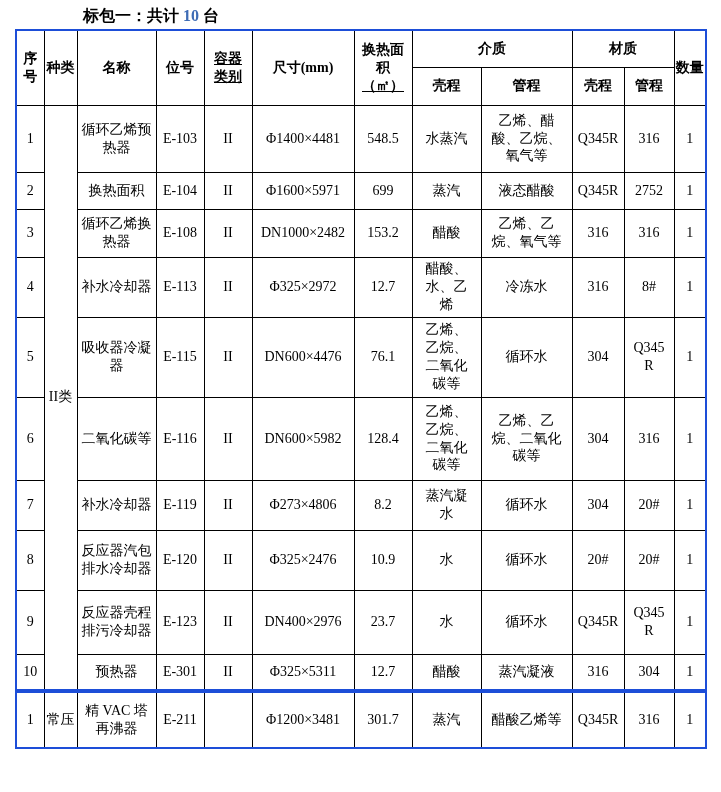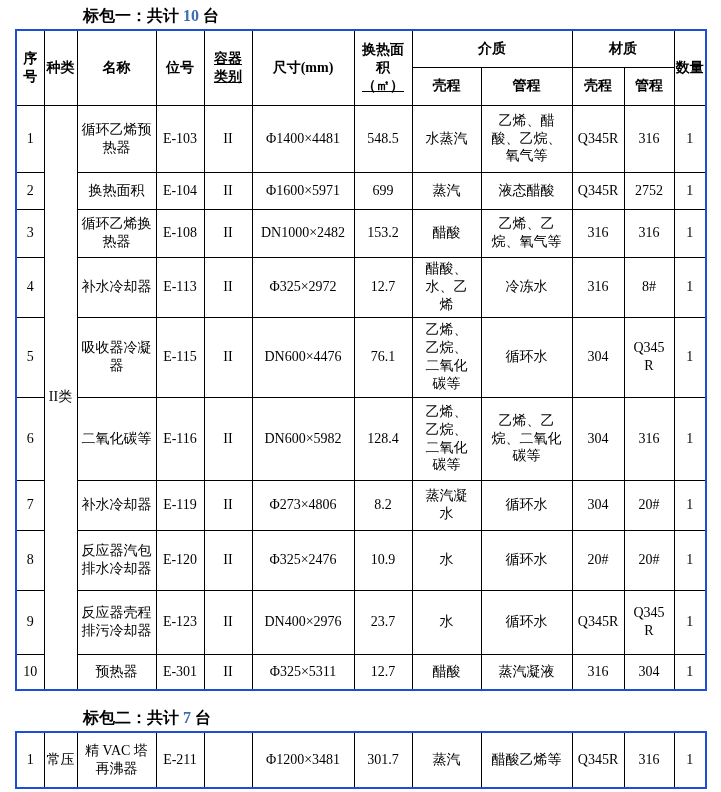--- a/index.html
+++ b/index.html
@@ -203,21 +203,20 @@
         <td>12.7</td>
         <td class="c-mshell">醋酸</td>
         <td class="c-mtube">蒸汽凝液</td>
         <td>316</td>
         <td class="c-mattube">304</td>
         <td>1</td>
       </tr>
     </tbody>
   </table>
 
-  <div class="pkg-title title2"><span>标包二：共计 </span><span class="count">7</span><span> 台</span></div>
 
   <table>
     <colgroup>
       <col style="width:28px">
         <col style="width:33px">
         <col style="width:79px">
       <col style="width:48px">
         <col style="width:48px">
         <col style="width:102px">
       <col style="width:58px">

